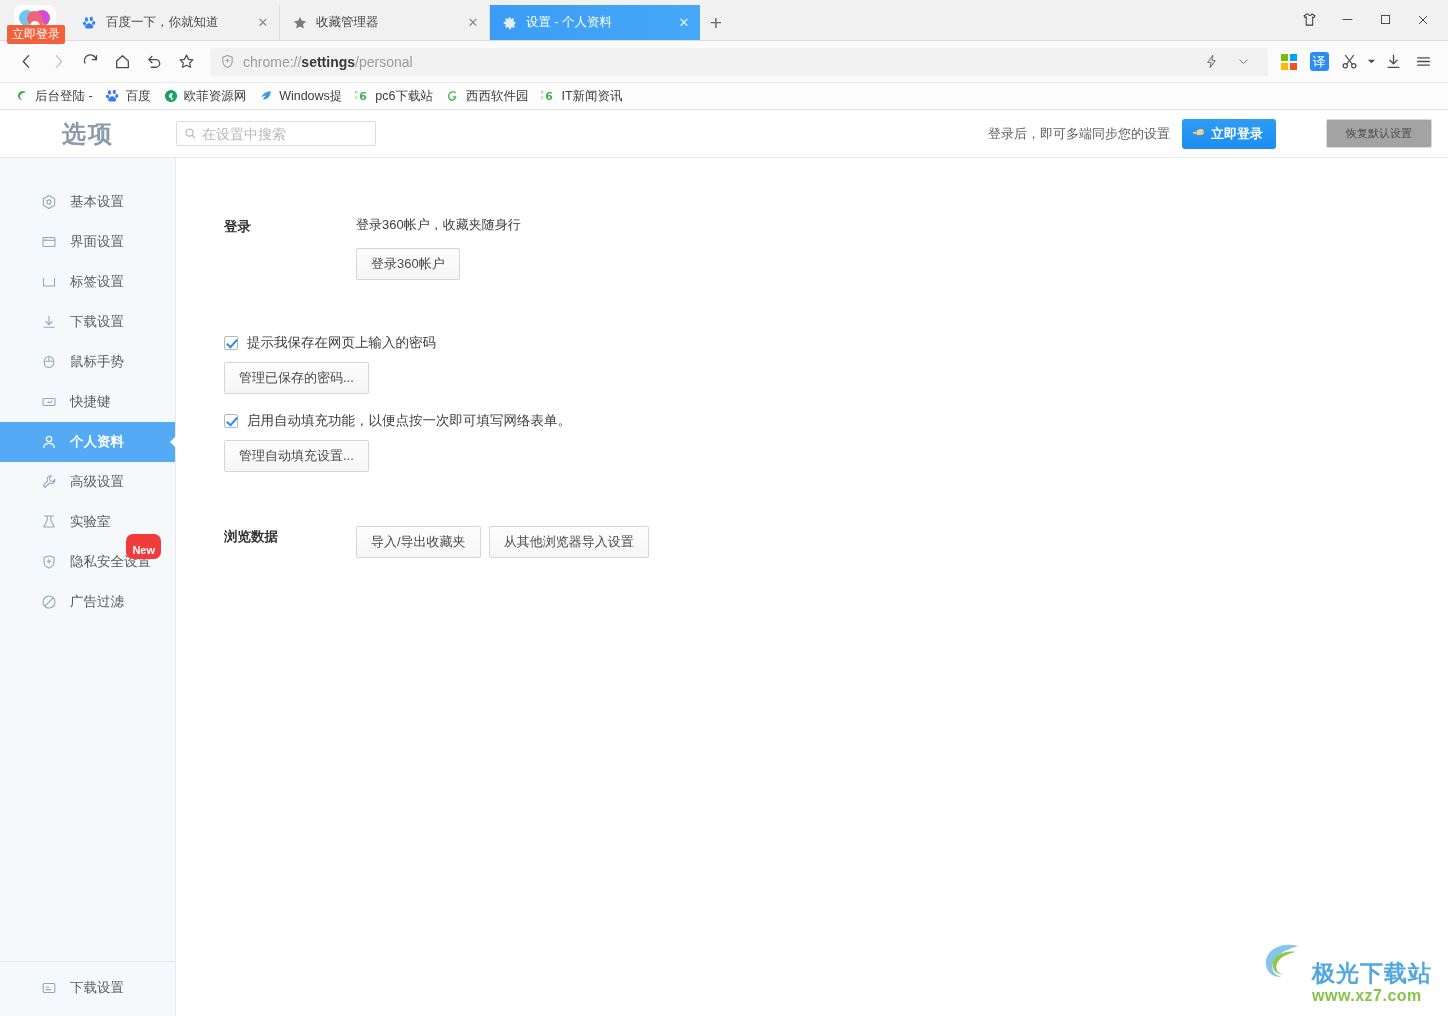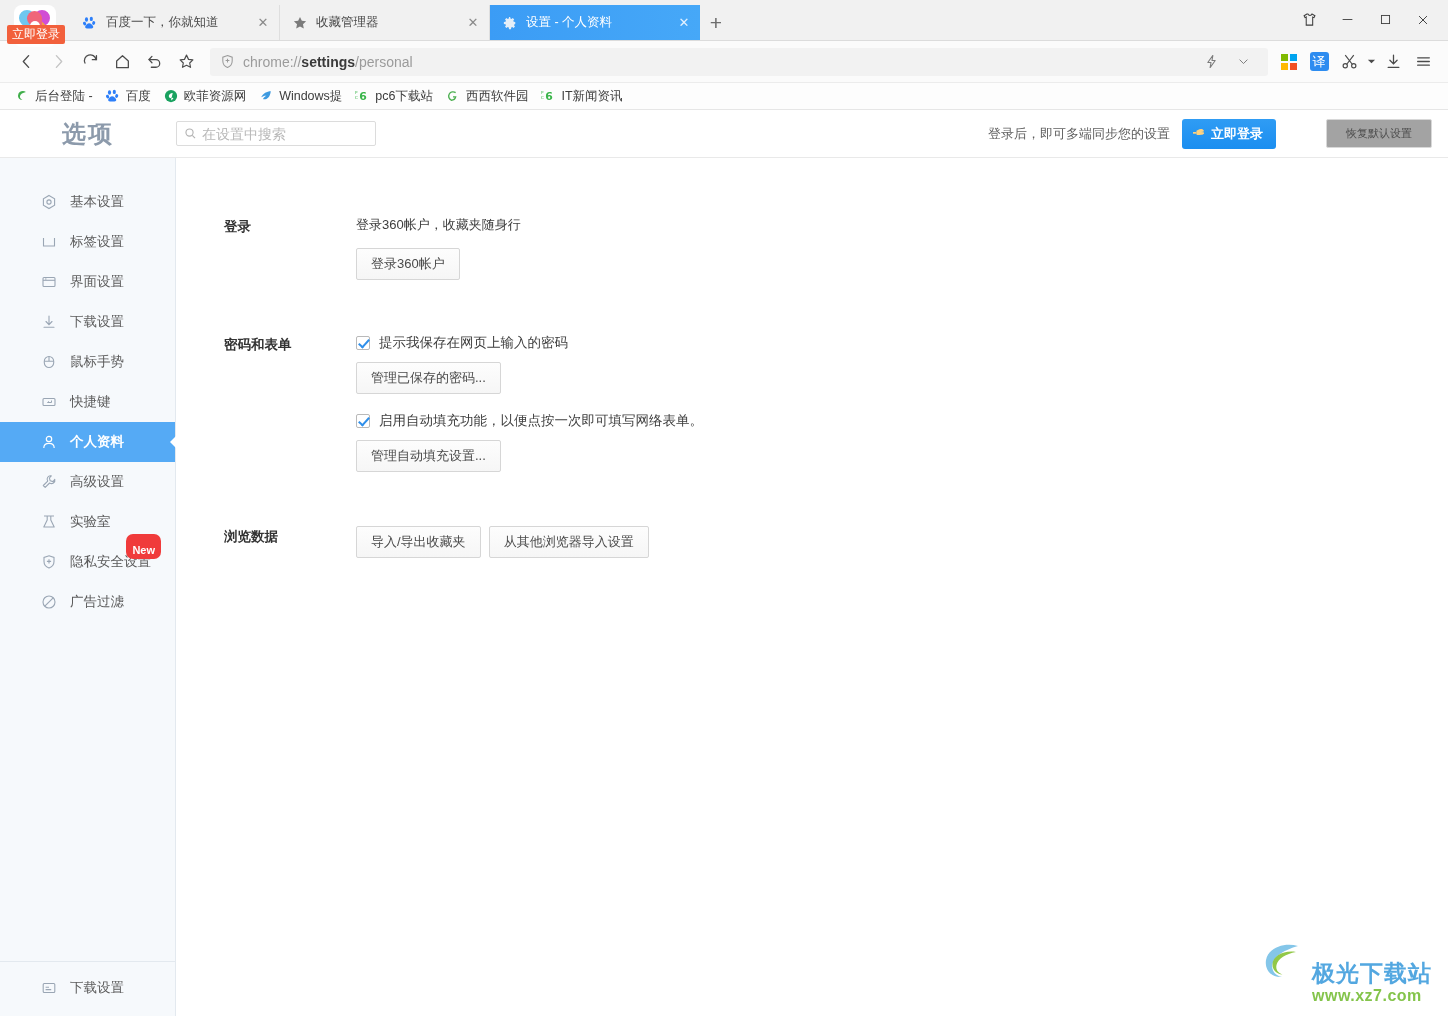--- a/index.html
+++ b/index.html
@@ -650,34 +650,34 @@
           <svg width="16" height="16" viewBox="0 0 16 16" fill="none" stroke="currentColor" stroke-width="1.1">
               <path d="M8 1.5l5.6 3.2v6.6L8 14.5 2.4 11.3V4.7z"></path>
               <circle cx="8" cy="8" r="2.1"></circle>
             </svg>
         </span>
         <span>基本设置</span>
       </div>
       <div class="nav-item">
         <span class="nico">
           <svg width="16" height="16" viewBox="0 0 16 16" fill="none" stroke="currentColor" stroke-width="1.1">
-              <path d="M2.5 4v8h11V4"></path>
-            </svg>
-        </span>
-        <span>标签设置</span>
-      </div>
-      <div class="nav-item">
-        <span class="nico">
-          <svg width="16" height="16" viewBox="0 0 16 16" fill="none" stroke="currentColor" stroke-width="1.1">
               <rect x="2" y="3.5" width="12" height="9" rx="1"></rect>
               <path d="M2 6.3h12"></path>
               <path d="M4 5h1.5" stroke-width="1"></path>
             </svg>
         </span>
         <span>界面设置</span>
+      </div>
+      <div class="nav-item">
+        <span class="nico">
+          <svg width="16" height="16" viewBox="0 0 16 16" fill="none" stroke="currentColor" stroke-width="1.1">
+              <path d="M2.5 4v8h11V4"></path>
+            </svg>
+        </span>
+        <span>标签设置</span>
       </div>
       <div class="nav-item">
         <span class="nico">
           <svg width="16" height="16" viewBox="0 0 16 16" fill="none" stroke="currentColor" stroke-width="1.1" stroke-linecap="round">
               <path d="M8 2v8M5 7.5L8 10.6l3-3.1M3 13.2h10"></path>
             </svg>
         </span>
         <span>下载设置</span>
       </div>
       <div class="nav-item">
@@ -760,21 +760,20 @@
 
       <div class="section" style="margin-bottom:54px;">
         <div class="sec-label">登录</div>
         <div class="sec-body">
           <div class="sec-text">登录360帐户，收藏夹随身行</div>
           <button class="gbtn">登录360帐户</button>
         </div>
       </div>
 
       <div class="section" style="margin-bottom:54px;">
-        <div class="sec-label">密码和表单</div>
         <div class="sec-body">
           <div class="chkrow">
             <span class="chk on"></span>
             <span class="chklabel">提示我保存在网页上输入的密码</span>
           </div>
           <div style="margin-bottom:18px;">
             <button class="gbtn">管理已保存的密码...</button>
           </div>
           <div class="chkrow">
             <span class="chk on"></span>

